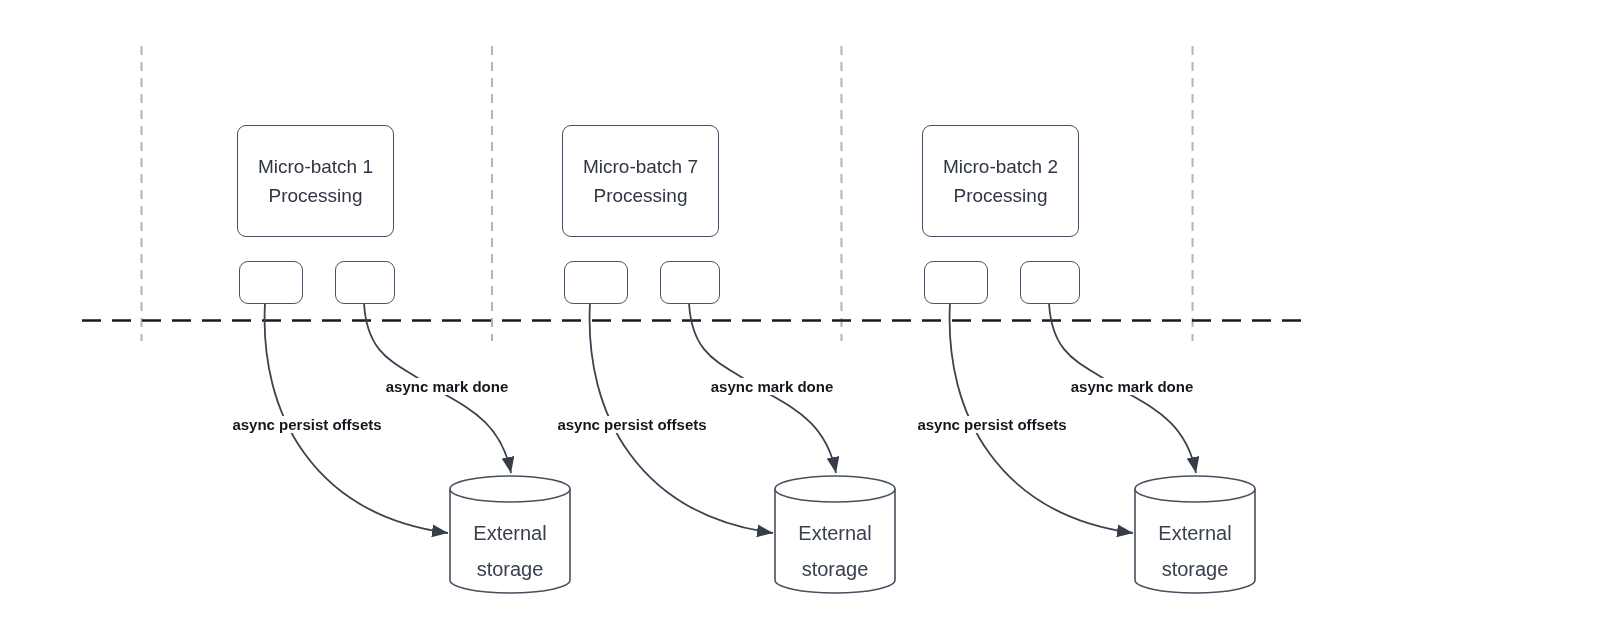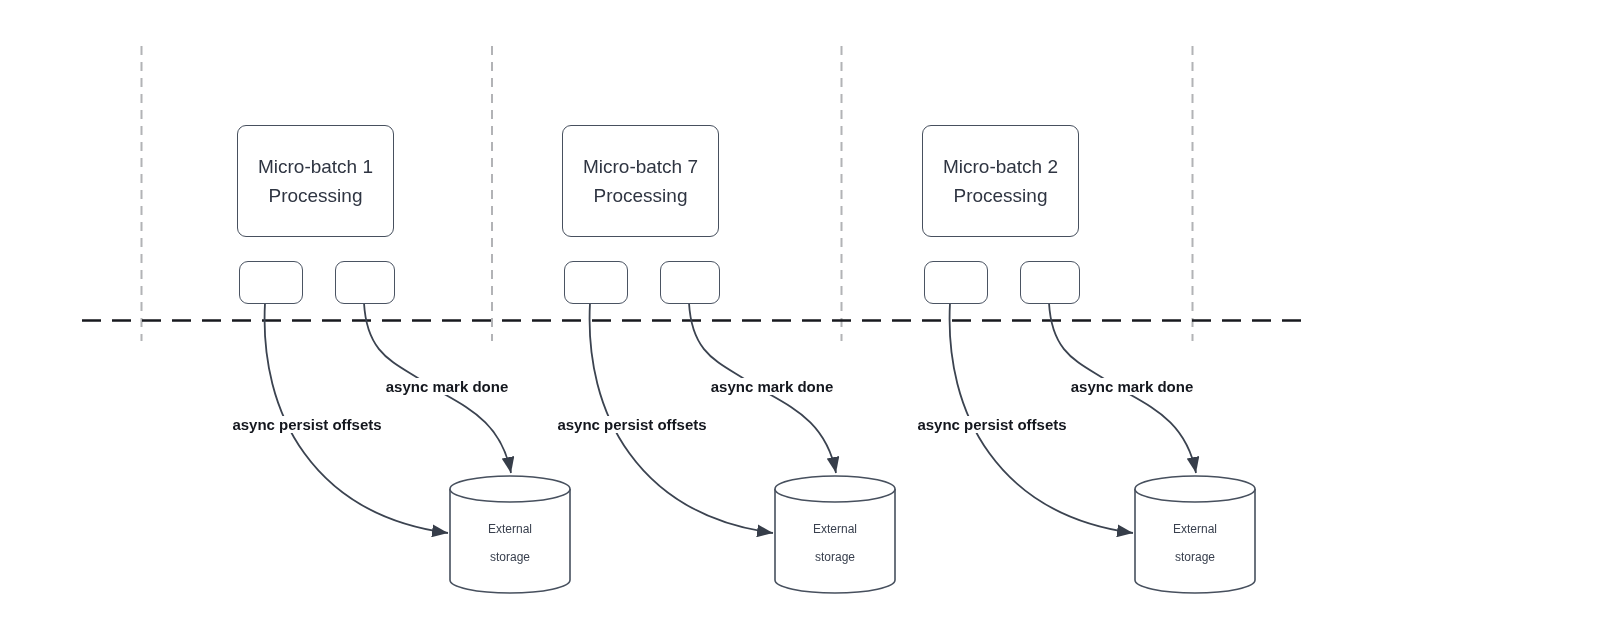--- a/index.html
+++ b/index.html
@@ -40,21 +40,21 @@
     background: #ffffff; padding: 0 3px;
     font-size: 15px; font-weight: bold; color: #14171e;
     white-space: nowrap; z-index: 3;
   }
   .arrow-label.persist  { left: 20px;  top: 416px; margin-left: 16px; }
   .arrow-label.markdone { left: 176px; top: 378px; }
 
   .storage-label {
     position: absolute; left: 239px; top: 515px;
     transform: translateX(-50%);
-    text-align: center; font-size: 12px; line-height: 28px;
+    text-align: center; font-size: 20px; line-height: 36px;
     color: #39404e; white-space: pre-line; z-index: 2;
   }
 
   .time-label {
     position: absolute; left: 1362px; top: 259px;
     font-size: 20px; color: #39404e; z-index: 2; margin-left: 17px;
   }
 
   .guide   { stroke: #b2b3b6; stroke-width: 2;   stroke-dasharray: 9 7;   fill: none; }
   .axis    { stroke: #17191e; stroke-width: 2.4; stroke-dasharray: 19 11; fill: none; }

